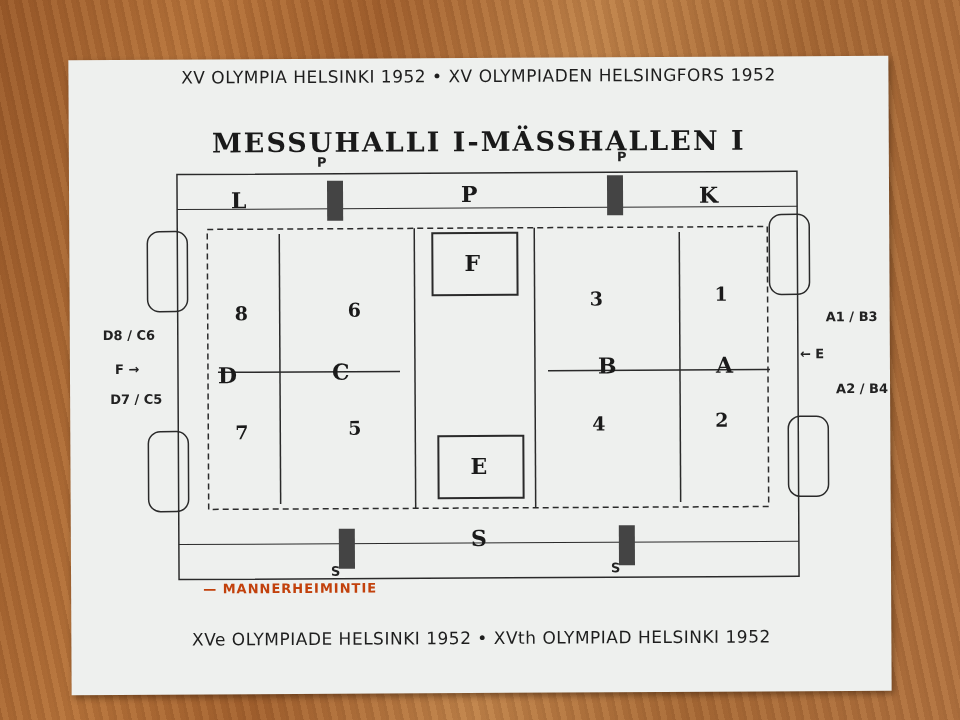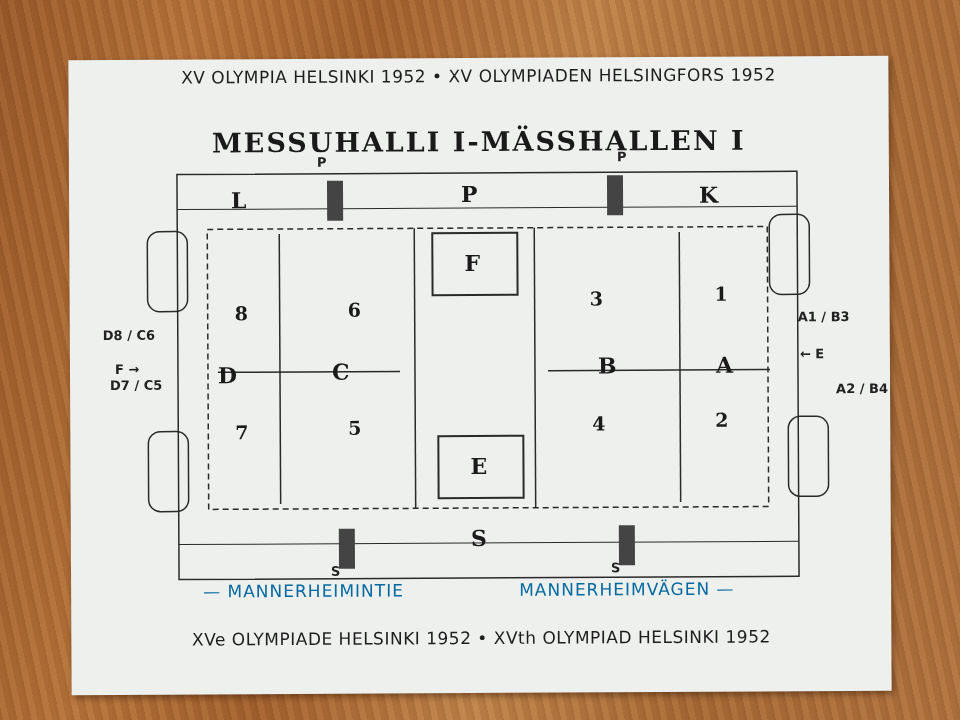--- a/index.html
+++ b/index.html
@@ -8,21 +8,21 @@
     font-family:"DejaVu Sans",sans-serif;}
   .grain{position:absolute;inset:0;background:repeating-linear-gradient(78deg,rgba(60,25,5,.10) 0 3px,rgba(255,220,170,.05) 3px 9px,rgba(80,35,10,.08) 9px 14px);}
   .ticket{position:absolute;left:70px;top:58px;width:820px;height:635px;background:#eef0ee;
     transform:rotate(-0.3deg);box-shadow:2px 3px 6px rgba(40,20,5,.45);}
   .hdr,.ftr{position:absolute;left:0;width:100%;text-align:center;font-size:17px;letter-spacing:.5px;color:#1e1e1e;}
   .hdr{top:8px}.ftr{top:570px}
   .title{position:absolute;top:68px;left:0;width:100%;text-align:center;font-family:"DejaVu Serif",serif;font-weight:bold;font-size:27px;letter-spacing:2px;color:#1a1a1a;}
   .plan{position:absolute;left:0;top:0;}
   .lbl{position:absolute;font-family:"DejaVu Serif",serif;font-weight:bold;font-size:22px;color:#1a1a1a;}
   .sm{position:absolute;font-size:13px;font-weight:bold;color:#222;}
-  .street{position:absolute;top:522px;font-size:17px;font-weight:normal;letter-spacing:1px;color:#0369a1;}
+  .street{position:absolute;top:522px;font-size:13px;font-weight:bold;letter-spacing:1px;color:#c2410c;}
 </style>
 </head>
 <body>
 
 <div class="grain"></div>
 <div class="ticket">
   <div class="hdr">XV OLYMPIA HELSINKI 1952 • XV OLYMPIADEN HELSINGFORS 1952</div>
   <div class="title">MESSUHALLI I-MÄSSHALLEN I</div>
 
   <svg class="plan" width="820" height="635" stroke="#2a2a2a" fill="none" stroke-width="1.5">
@@ -67,27 +67,26 @@
   <span class="lbl" style="left:645px;top:352px;font-size:19px">2</span>
   <span class="lbl" style="left:520px;top:230px;font-size:19px">3</span>
   <span class="lbl" style="left:522px;top:355px;font-size:19px">4</span>
   <span class="lbl" style="left:278px;top:358px;font-size:19px">5</span>
   <span class="lbl" style="left:278px;top:240px;font-size:19px">6</span>
   <span class="lbl" style="left:165px;top:362px;font-size:19px">7</span>
   <span class="lbl" style="left:165px;top:243px;font-size:19px">8</span>
 
   <span class="sm" style="left:33px;top:268px">D8 / C6</span>
   <span class="sm" style="left:45px;top:302px">F →</span>
-  <span class="sm" style="left:40px;top:318px">D7 / C5</span>
-  <span class="sm" style="left:728px;top:253px">A1 / B3</span>
+  <span class="sm" style="left:40px;top:332px">D7 / C5</span>
+  <span class="sm" style="left:756px;top:253px">A1 / B3</span>
   <span class="sm" style="left:730px;top:290px">← E</span>
   <span class="sm" style="left:766px;top:325px">A2 / B4</span>
 
   <span class="sm" style="left:248px;top:96px">P</span>
   <span class="sm" style="left:548px;top:92px">P</span>
   <span class="sm" style="left:260px;top:505px">S</span>
   <span class="sm" style="left:540px;top:503px">S</span>
 
   <span class="street" style="left:132px">— MANNERHEIMINTIE</span>
-  <span class="street" style="left:448px">MANNERHEIMVÄGEN —</span>
 
   <div class="ftr">XVe OLYMPIADE HELSINKI 1952 • XVth OLYMPIAD HELSINKI 1952</div>
 </div>
 
 </body></html>

